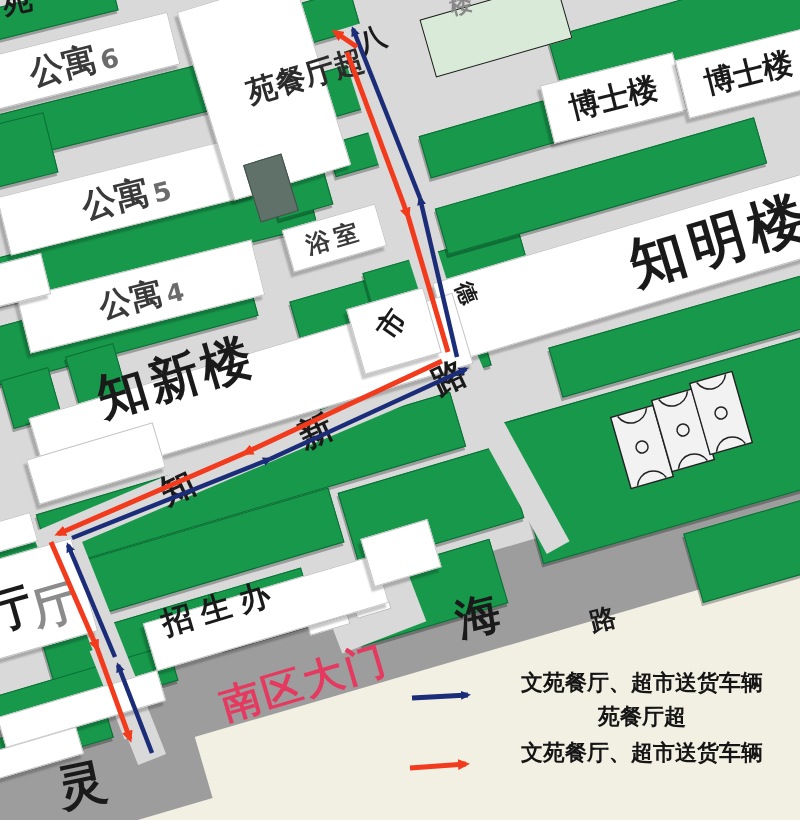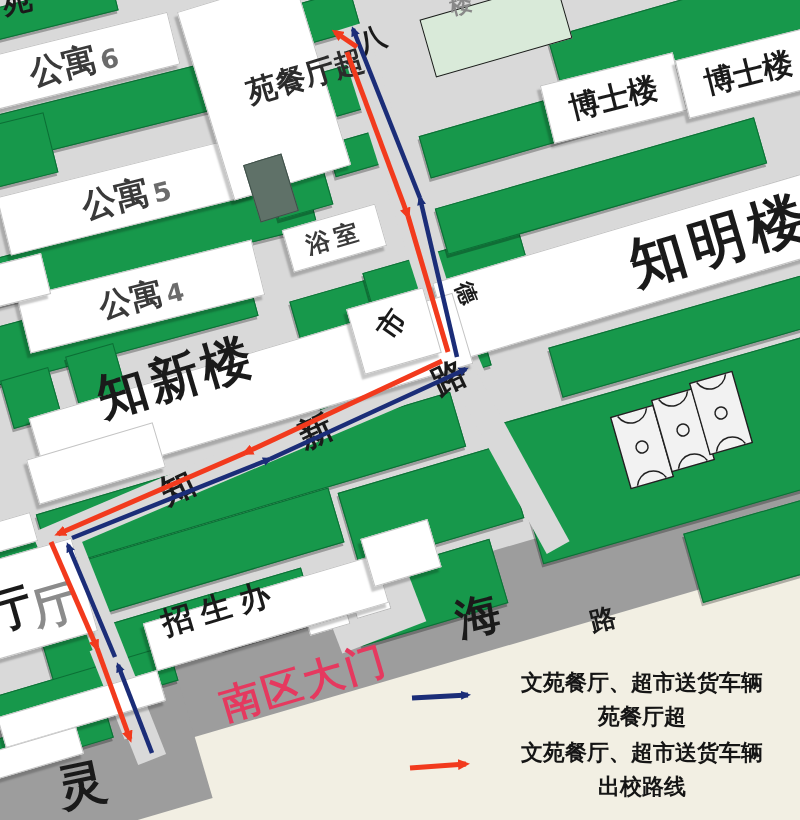--- a/index.html
+++ b/index.html
@@ -197,16 +197,15 @@
   </svg>
   <div class="legend-text" style="left:492px;top:666px;width:300px;">
     <div>文苑餐厅、超市送货车辆</div>
     <div>苑餐厅超</div>
   </div>
   <svg class="abs z50" style="left:406px;top:755px;" width="80" height="20" viewBox="0 0 80 20">
     <line x1="4" y1="13" x2="60" y2="9" stroke="#f23a1d" stroke-width="5" marker-end="url(#ah-out)"></line>
   </svg>
   <div class="legend-text" style="left:492px;top:736px;width:300px;">
     <div>文苑餐厅、超市送货车辆</div>
-    <div>出校路线</div>
   </div>
 
 </div>
 
 </body></html>

